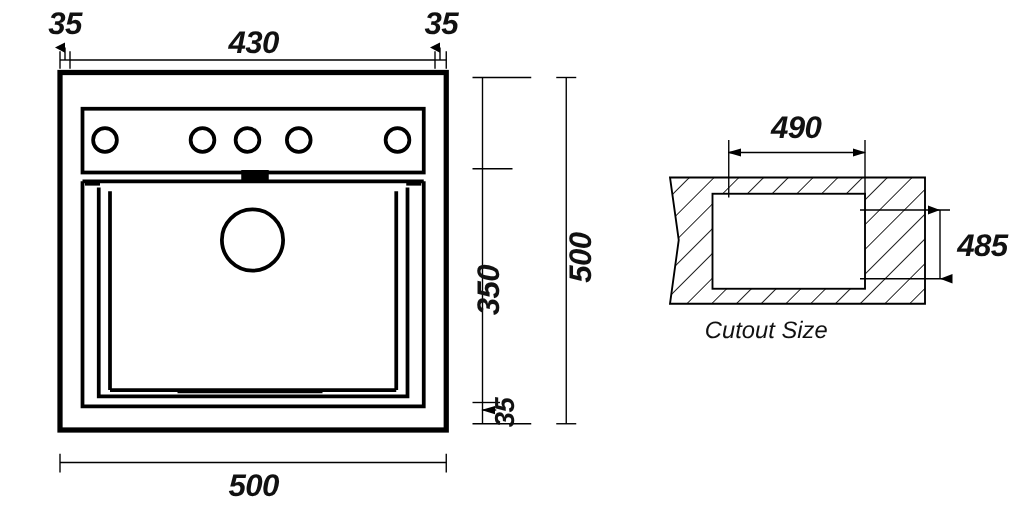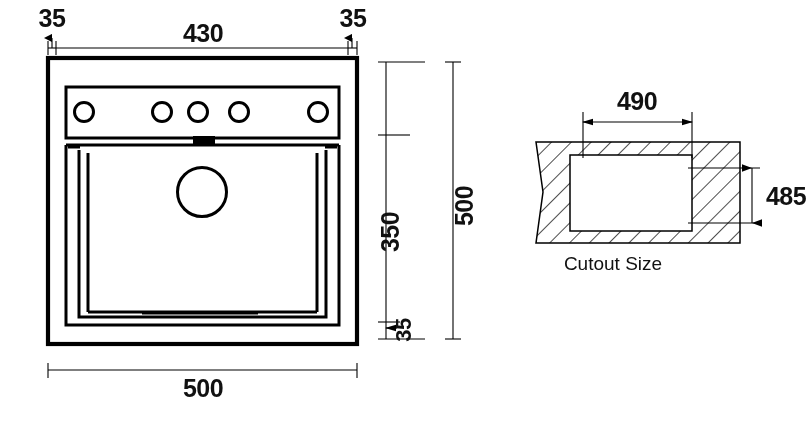--- a/index.html
+++ b/index.html
@@ -14,20 +14,21 @@
     position: relative;
     overflow: hidden;
     font-family: "Liberation Sans", sans-serif;
   }
   #drawing-root {
     position: absolute;
     left: 0;
     top: 0;
     width: 728px;
     height: 425px;
+    font-style: italic;
   }
   svg.drawing {
     display: block;
     width: 810px;
     height: 425px;
   }
   .dim-text {
     font-family: "Liberation Sans", sans-serif;
     font-size: 25px;
     font-weight: 700;

